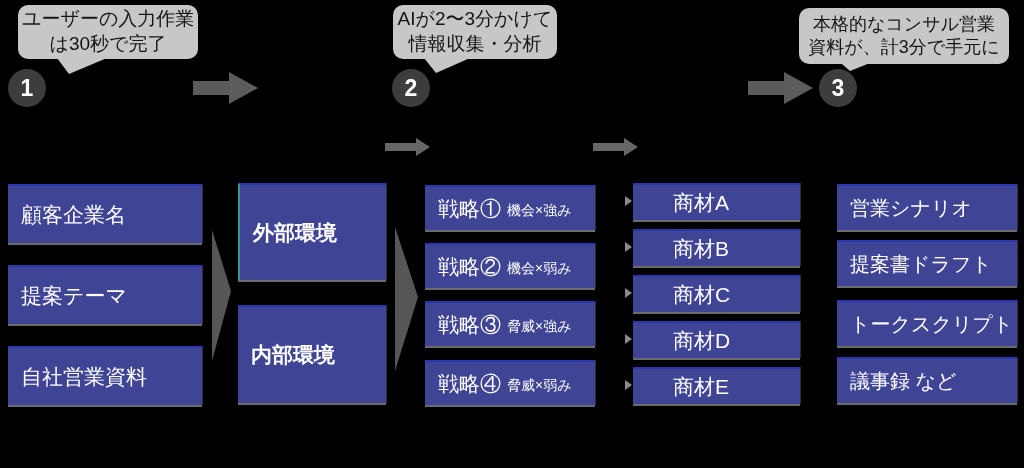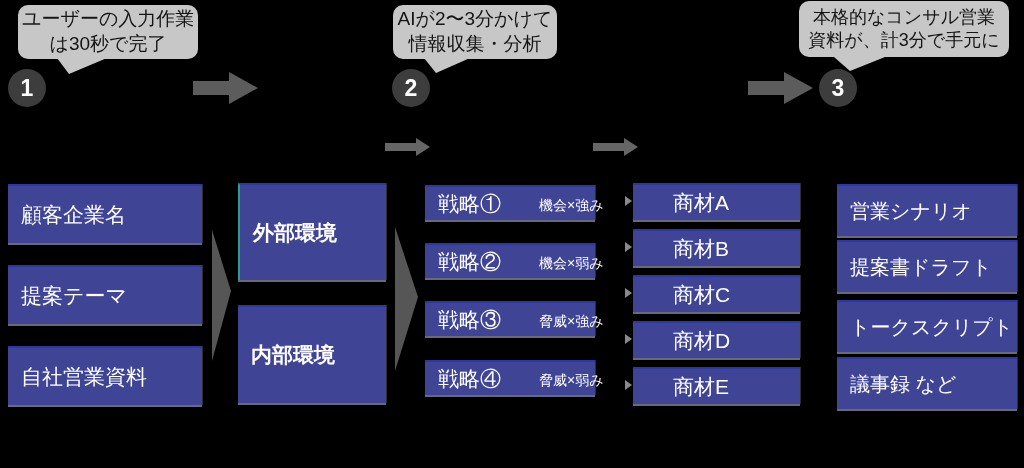--- a/index.html
+++ b/index.html
@@ -9,21 +9,21 @@
   }
   
   .bubble {
     position:absolute; background:#c7c7c7; border-radius:10px;
     color:#141414; font-size:19px; line-height:1.3; text-align:center;
     display:flex; flex-direction:column; justify-content:center;
     box-sizing:border-box; padding:3px 4px; white-space:nowrap;
   }
   .b1 { left:18px;  top:5px; width:180px; height:54px; }
   .b2 { left:393px; top:5px; width:164px; height:54px; }
-  .b3 { left:799px; top:1px; width:210px; height:56px; font-size:18px; }
+  .b3 { left:799px; top:8px; width:210px; height:56px; font-size:18px; }
   svg.shape { position:absolute; display:block; }
   
   .stepnum {
     position:absolute; width:38px; height:38px; border-radius:50%;
     background:#3d3d3d; color:#fff; font-size:23px; font-weight:bold;
     display:flex; align-items:center; justify-content:center;
   }
   .n1 { left:8px;   top:69px; }
   .n2 { left:392px; top:69px; }
   .n3 { left:819px; top:69px; }
@@ -31,23 +31,23 @@
   .box {
     position:absolute; background:#3f4495; color:#fff;
     display:flex; align-items:center; box-sizing:border-box;
     padding-left:13px; font-size:21px;
     border-top:2px solid #2a36b0;
     box-shadow:0 2px 0 rgba(255,255,255,0.42), 1px 0 0 rgba(255,255,255,0.18);
     white-space:nowrap;
   }
   .col1 { left:8px;   width:194px; height:59px; }
   .col2 { left:238px; width:148px;font-weight:bold; }
-  .col3 { left:425px; width:170px; height:35px;gap:32px; }
+  .col3 { left:425px; width:170px; height:45px; }
   .col4 { left:633px; width:167px; height:37px; font-size:21px;padding-left:40px; }
-  .col5 { left:837px; width:180px; height:52px; font-size:20px; }
+  .col5 { left:837px; width:180px; height:46px; font-size:20px; }
   .teal-edge { border-left:2px solid #2e9c8c; }
   .strat-title { font-size:21px; }
   .strat-tag   { font-size:14px; margin-left:6px; margin-top:5px; }
 </style>
 </head>
 <body>
 
 <div class="canvas">
 
   <div class="bubble b1">

